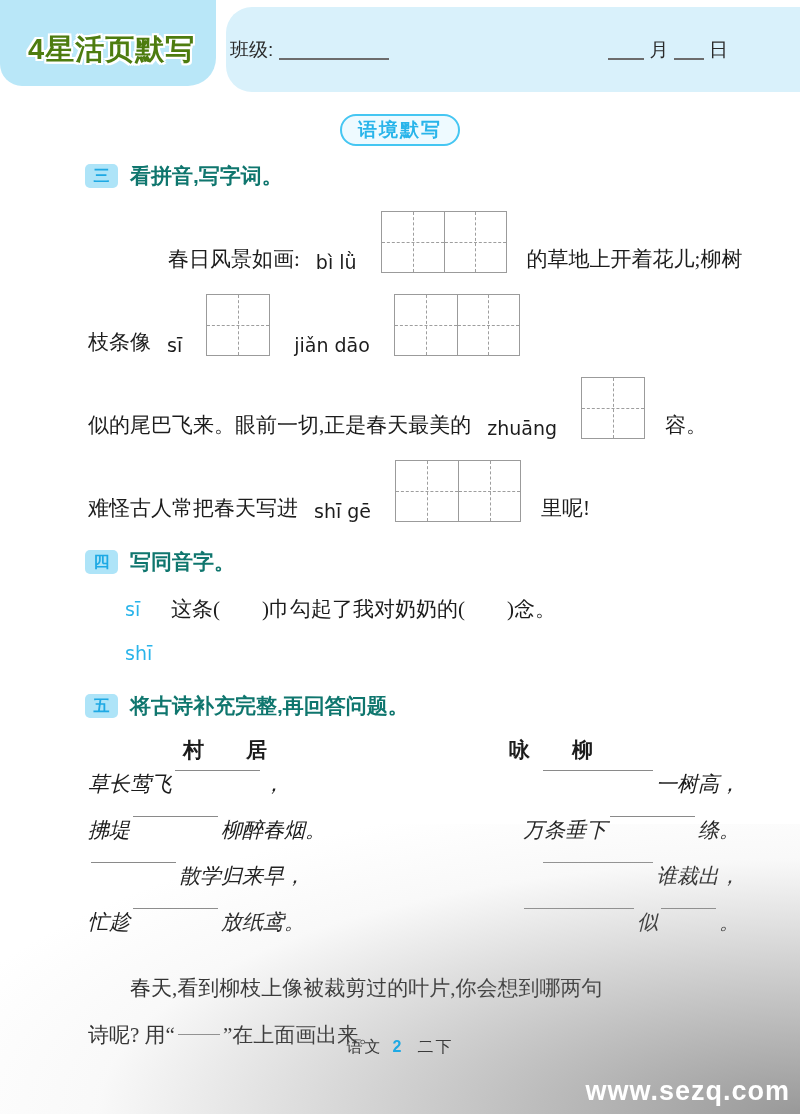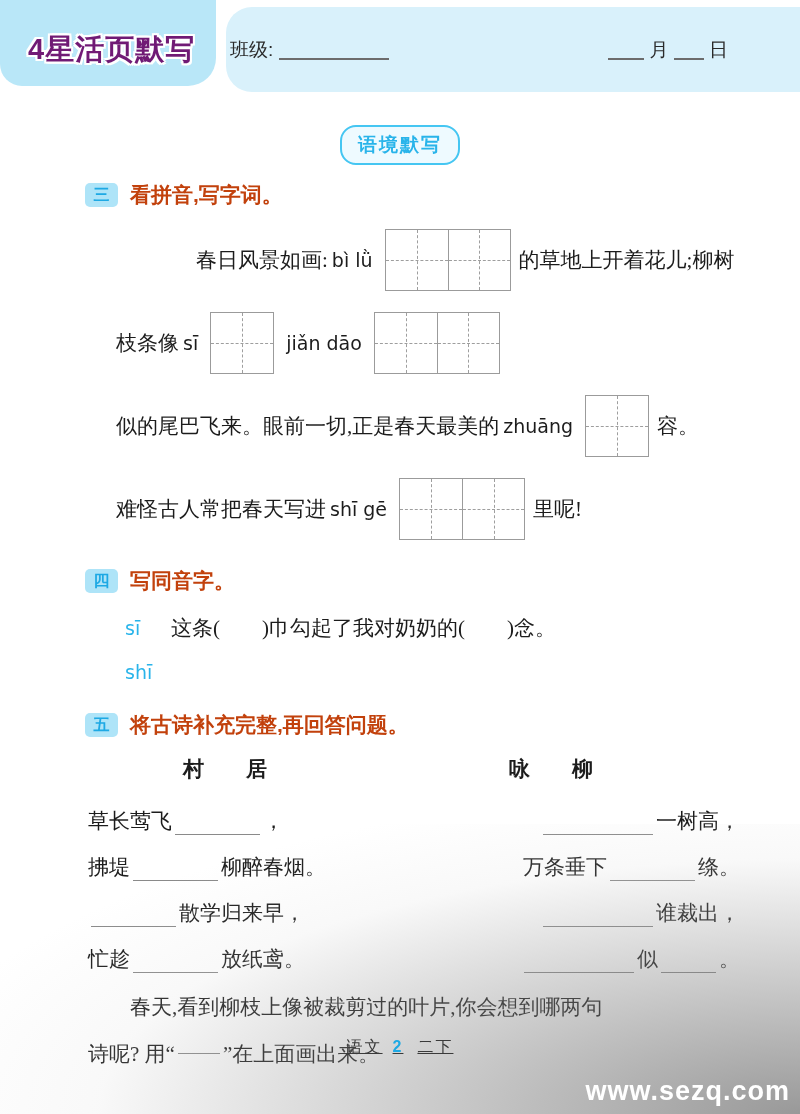--- a/index.html
+++ b/index.html
@@ -12,61 +12,61 @@
 
   
   .header { position:absolute; top:0; left:0; width:100%; height:92px; }
   .logo-block {
     position:absolute; left:0; top:0; width:216px; height:86px;
     background:#b9e7f8; border-radius:0 0 28px 22px;
   }
   .logo-text {
     position:absolute; left:28px; top:30px;
     font-family:"Liberation Sans",sans-serif; font-weight:bold; font-size:29px;
-    color:#701a75; letter-spacing:1px;
+    color:#4d7c0f; letter-spacing:1px;
     text-shadow:-2px -2px 0 #fff, 2px -2px 0 #fff, -2px 2px 0 #fff, 2px 2px 0 #fff,
                  0 2px 0 #fff, 2px 0 0 #fff, 0 -2px 0 #fff, -2px 0 0 #fff;
   }
   .header-strip {
     position:absolute; left:226px; top:7px; right:0; height:85px;
     background:#d9f1fb; border-radius:26px 0 0 26px;
     display:flex; align-items:center;
     font-family:"Liberation Sans",sans-serif; font-size:19px; color:#2a2a2a;
   }
   .hfield { margin-left:4px; white-space:nowrap; }
   .hline { display:inline-block; border-bottom:2px solid #6c6c6c; vertical-align:-4px; }
   .w110{width:110px} .w95{width:95px} .w36{width:36px} .w30{width:30px}
   .date-field { margin-left:auto; margin-right:72px; white-space:nowrap; }
 
   
   .context-badge {
-    position:relative; margin:33px auto 0 auto; width:120px; height:40px;
+    position:relative; margin:22px auto 0 auto; width:120px; height:32px;
     border:2px solid #45c6f2; border-radius:16px; background:#eefaff;
     display:flex; align-items:center; justify-content:center;
     font-family:"Liberation Sans",sans-serif; font-weight:bold; font-size:19px;
     color:#29b4ea; letter-spacing:2px;
   }
 
   
   .section-header { display:flex; align-items:center; margin-left:85px; }
   .num-badge {
     width:33px; height:24px; background:#aee4f8; border-radius:5px;
     display:flex; align-items:center; justify-content:center;
     font-family:"Liberation Sans",sans-serif; font-weight:bold; font-size:16px;
     color:#1ea9e4; flex:0 0 auto;
   }
   .section-title {
     margin-left:12px; font-family:"Liberation Sans",sans-serif; font-weight:bold;
-    font-size:21px; color:#c2410c;
+    font-size:21px; color:#0f766e;
   }
 
   
   .s3-line {
-    display:flex; align-items:center; margin-left:116px; margin-right:40px;
-    font-size:21px; white-space:nowrap; min-height:64px; margin-top:19px;
+    display:flex; align-items:flex-end; margin-left:88px; margin-right:40px;
+    font-size:21px; white-space:nowrap; min-height:64px; margin-top:19px;gap:12px;
   }
   .s3-line.first { padding-left:80px; }
   .seg-text { font-family:"Liberation Serif","DejaVu Serif",serif; }
   .seg-pinyin { font-family:"DejaVu Sans",sans-serif; font-size:19px; margin:0 4px; }
   .grid-box {
     display:inline-flex; border:1.5px solid #9b9b9b; margin:0 8px; background:#fff;
   }
   .grid-cell { position:relative; width:62px; height:60px; }
   .grid-cell + .grid-cell { border-left:1px solid #9b9b9b; }
   .grid-cell::before {
@@ -94,36 +94,36 @@
 
   
   .poems {
     display:grid; grid-template-columns:42% 58%;
     margin:16px 60px 0 88px; font-size:21px;
   }
   .poem-title {
     text-align:center; font-family:"Liberation Sans",sans-serif; font-weight:bold;
     font-size:21px; margin-bottom:6px;
   }
-  .poem-line { height:46px; display:flex; align-items:flex-end; white-space:nowrap; }
+  .poem-line { height:46px; display:flex; align-items:flex-start; white-space:nowrap;font-style:italic; }
   .poem-col-right .poem-line { justify-content:flex-end; }
 
   .question { margin:10px 62px 0 88px; font-size:21px; }
   .q-line { height:47px; display:flex; align-items:center; white-space:nowrap; }
   .q-line.first { padding-left:42px; }
 
   
   .corner-shade {
     position:absolute; right:0; bottom:0; width:800px; height:290px; pointer-events:none;
     background:radial-gradient(ellipse at 100% 100%,
        rgba(90,90,90,.62) 0%, rgba(140,140,140,.38) 38%, rgba(210,210,210,.14) 62%, rgba(255,255,255,0) 80%);
   }
   .footer {
     position:absolute; left:0; bottom:56px; width:100%; text-align:center;
-    font-size:16px; color:#3a3a3a; letter-spacing:2px;text-decoration:underline;
+    font-size:16px; color:#3a3a3a; letter-spacing:2px;
   }
   .footer .pagenum {
     color:#1ea9e4; font-family:"Liberation Sans",sans-serif; font-weight:bold;
     margin:0 10px;
   }
   .footer .grade { margin-left:4px; }
   .watermark {
     position:absolute; right:10px; bottom:8px; text-align:right;
     font-family:"Liberation Sans",sans-serif; font-weight:bold; color:#ffffff;
   }

